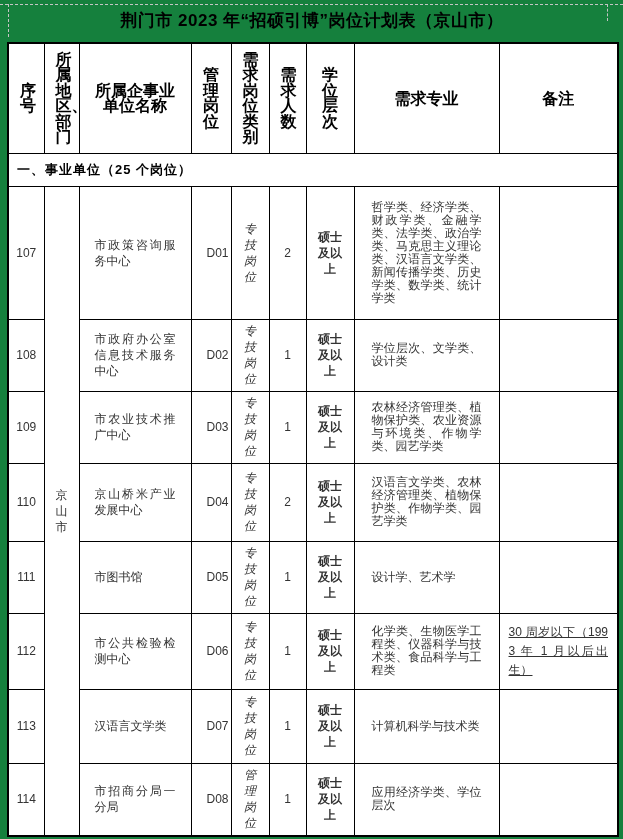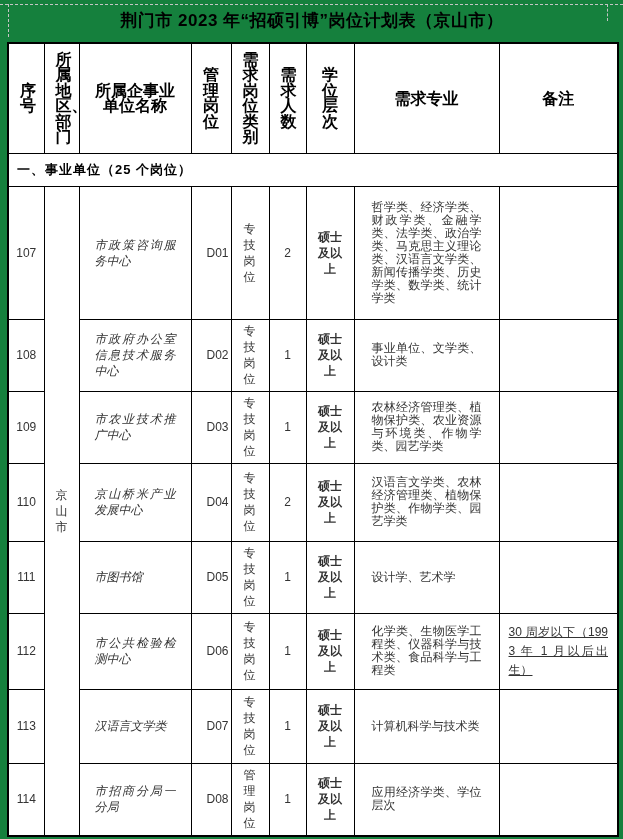--- a/index.html
+++ b/index.html
@@ -36,23 +36,23 @@
   th.vnarrow{padding:0 11px;}
   th.unit-h{padding:0 15px;}
   th.deg-h{padding:0 9px;}
 
   td{
     font-size:12px;vertical-align:middle;color:#333;
     word-break:break-all;overflow-wrap:anywhere;
   }
   td.no{text-align:center;padding:0 2px;line-height:16px;white-space:nowrap;}
   td.region{text-align:center;padding:0 10px;line-height:16px;}
-  td.unit{text-align:justify;text-justify:inter-character;padding:2px 15px;line-height:16px;font-style:italic;}
+  td.unit{text-align:justify;text-justify:inter-character;padding:2px 15px;line-height:16px;}
   td.code{text-align:right;padding:0 2px;line-height:16px;white-space:nowrap;}
-  td.cat{padding:0 12px;line-height:16px;}
+  td.cat{text-align:center;padding:0 12px;line-height:16px;font-style:italic;}
   td.cnt{text-align:center;padding:0 2px;line-height:16px;}
   td.deg{text-align:center;padding:0 9px;line-height:16px;font-weight:bold;}
   td.majors{text-align:justify;text-justify:inter-character;padding:2px 17px;line-height:13px;}
   td.remark{text-align:justify;text-justify:inter-character;padding:2px 9px;line-height:19px;text-decoration:underline;}
 
   tr.section td{
     text-align:left;padding:2px 8px;font-weight:bold;font-size:13px;color:#000;
     letter-spacing:1px;white-space:nowrap;
   }
 </style>
@@ -108,21 +108,21 @@
       <td class="remark"></td>
     </tr>
 
     <tr style="height:72px">
       <td class="no">108</td>
       <td class="unit">市政府办公室信息技术服务中心</td>
       <td class="code">D02</td>
       <td class="cat">专技岗位</td>
       <td class="cnt">1</td>
       <td class="deg">硕士及以上</td>
-      <td class="majors">事业单位、文学类、设计类</td>
+      <td class="majors">学位层次、文学类、设计类</td>
       <td class="remark"></td>
     </tr>
 
     <tr style="height:72px">
       <td class="no">109</td>
       <td class="unit">市农业技术推广中心</td>
       <td class="code">D03</td>
       <td class="cat">专技岗位</td>
       <td class="cnt">1</td>
       <td class="deg">硕士及以上</td>

